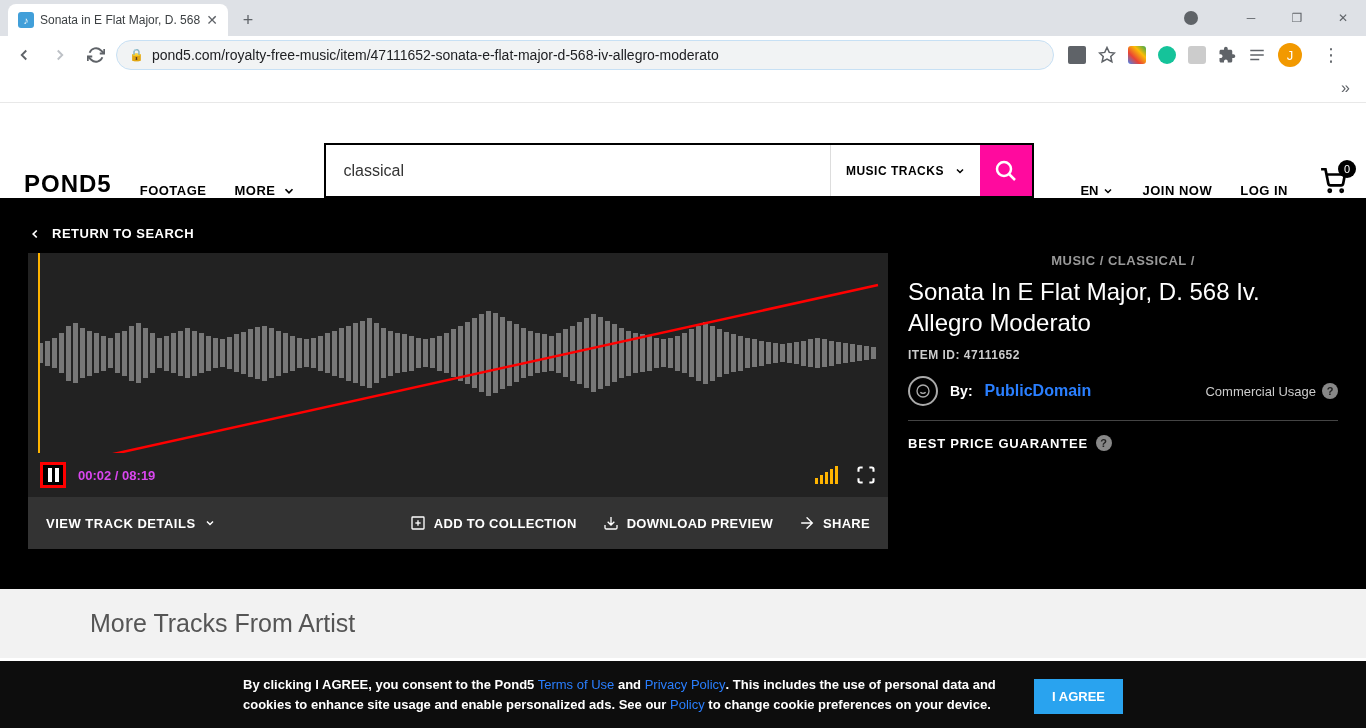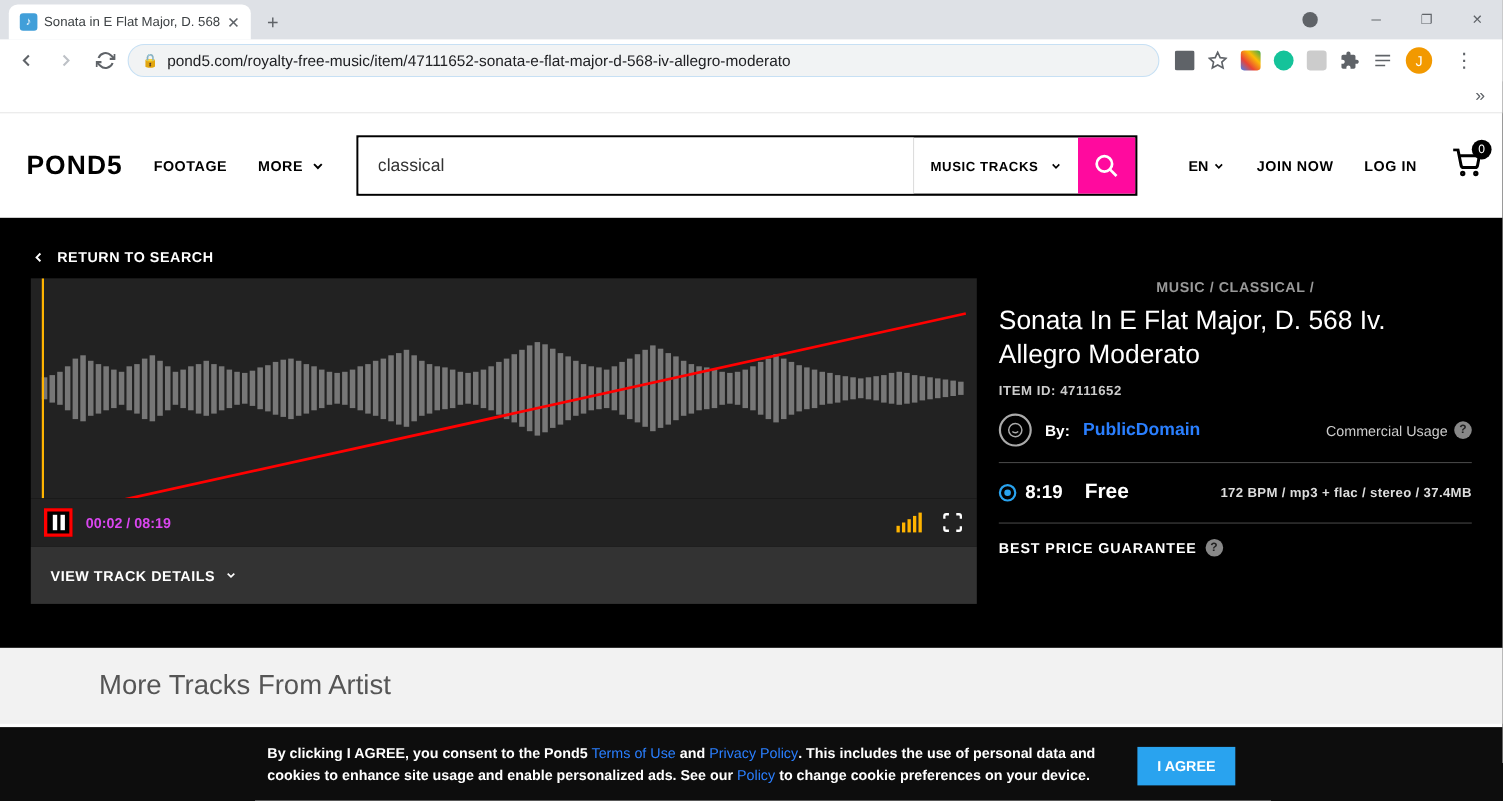--- a/index.html
+++ b/index.html
@@ -22,21 +22,21 @@
 .nav-btn.disabled { color: #bdc1c6; }
 .omnibox { flex: 1; height: 30px; background: #f1f3f4; border: 1px solid #c7e0f4; border-radius: 15px; display: flex; align-items: center; padding: 0 12px; font-size: 14px; color: #202124; gap: 8px; }
 .lock-icon { color: #5f6368; font-size: 12px; }
 .ext-icons { display: flex; gap: 12px; padding: 0 10px; align-items: center; }
 .ext-icon { width: 18px; height: 18px; border-radius: 3px; cursor: pointer; }
 .avatar-j { width: 24px; height: 24px; border-radius: 50%; background: #f29900; color: #fff; display: flex; align-items: center; justify-content: center; font-size: 13px; font-weight: 500; }
 .kebab { color: #5f6368; font-size: 18px; padding: 0 8px; cursor: pointer; }
 .overflow-row { height: 28px; display: flex; justify-content: flex-end; align-items: center; padding-right: 16px; color: #5f6368; }
 
 
-.site-header { height: 96px; border-top: 1px solid #e8e8e8; display: flex; align-items: center; padding: 0 20px 0 24px; gap: 28px; }
+.site-header { height: 96px; border-top: 1px solid #e8e8e8; display: flex; align-items: flex-end; padding: 0 20px 0 24px; gap: 28px; }
 .logo { font-size: 24px; font-weight: 900; letter-spacing: 1px; font-family: Arial Black, Arial, sans-serif; }
 .nav-link { font-size: 13px; font-weight: 700; letter-spacing: 0.5px; color: #000; cursor: pointer; display: flex; align-items: center; gap: 6px; }
 .search-wrap { flex: 1; max-width: 712px; display: flex; border: 2px solid #000; height: 55px; }
 .search-input { flex: 1; padding: 0 18px; font-size: 16px; border: none; outline: none; color: #333; }
 .search-cat { width: 150px; border-left: 1px solid #ddd; display: flex; align-items: center; justify-content: center; gap: 10px; font-size: 12px; font-weight: 600; letter-spacing: 0.5px; cursor: pointer; }
 .search-btn { width: 52px; background: #ff0a9e; display: flex; align-items: center; justify-content: center; cursor: pointer; }
 .search-btn svg { fill: #fff; }
 .lang-sel { font-size: 13px; font-weight: 700; cursor: pointer; display: flex; align-items: center; gap: 4px; margin-left: 18px; }
 .cart-wrap { position: relative; cursor: pointer; margin-left: 4px; }
 .cart-badge { position: absolute; top: -8px; right: -10px; background: #000; color: #fff; border-radius: 50%; width: 18px; height: 18px; font-size: 11px; display: flex; align-items: center; justify-content: center; }
@@ -376,20 +376,42 @@
             </svg>
         </div>
       </div>
       <div class="track-actions">
         <div class="view-details">
           <span>VIEW TRACK DETAILS</span>
           <svg width="12" height="12" viewBox="0 0 24 24" fill="none" stroke="#fff" stroke-width="3">
               <path d="M6 9l6 6 6-6"></path>
             </svg>
         </div>
+        <div class="action-right">
+          <div class="action-link">
+            <svg width="16" height="16" viewBox="0 0 24 24" fill="none" stroke="#fff" stroke-width="2">
+                <rect x="3" y="3" width="18" height="18" rx="1"></rect>
+                <line x1="12" y1="8" x2="12" y2="16"></line>
+                <line x1="8" y1="12" x2="16" y2="12"></line>
+              </svg>
+            <span>ADD TO COLLECTION</span>
+          </div>
+          <div class="action-link">
+            <svg width="16" height="16" viewBox="0 0 24 24" fill="none" stroke="#fff" stroke-width="2">
+                <path d="M21 15v4a2 2 0 01-2 2H5a2 2 0 01-2-2v-4M7 10l5 5 5-5M12 15V3"></path>
+              </svg>
+            <span>DOWNLOAD PREVIEW</span>
+          </div>
+          <div class="action-link">
+            <svg width="16" height="16" viewBox="0 0 24 24" fill="none" stroke="#fff" stroke-width="2">
+                <path d="M4 12h14M12 4l8 8-8 8" stroke-linecap="round"></path>
+              </svg>
+            <span>SHARE</span>
+          </div>
+        </div>
       </div>
     </div>
 
     <div class="info-col">
       <div class="breadcrumbs">
         <a>MUSIC</a> / <a>CLASSICAL</a> /
       </div>
       <h1 class="track-title">Sonata In E Flat Major, D. 568 Iv. Allegro Moderato</h1>
       <div class="item-id">
         <span>ITEM ID:</span> <span>47111652</span>
@@ -401,28 +423,20 @@
               <path d="M8 14c1 1 2 1.5 4 1.5s3-.5 4-1.5"></path>
             </svg>
         </div>
         <span class="by-text">By:</span>
         <span class="author-link">PublicDomain</span>
         <div class="usage">
           <span>Commercial Usage</span>
           <span class="info-circle">?</span>
         </div>
       </div>
-      <div class="meta-row">
-        <div class="duration-wrap">
-          <div class="radio-on"></div>
-          <span class="duration">8:19</span>
-        </div>
-        <span class="price">Free</span>
-        <span class="format-info">172 BPM / mp3 + flac / stereo / 37.4MB</span>
-      </div>
       <div class="guarantee">
         <span>BEST PRICE GUARANTEE</span>
         <span class="info-circle">?</span>
       </div>
     </div>
   </div>
 </div>
 
 <div class="more-section">
   <h2 class="more-title">More Tracks From Artist</h2>

